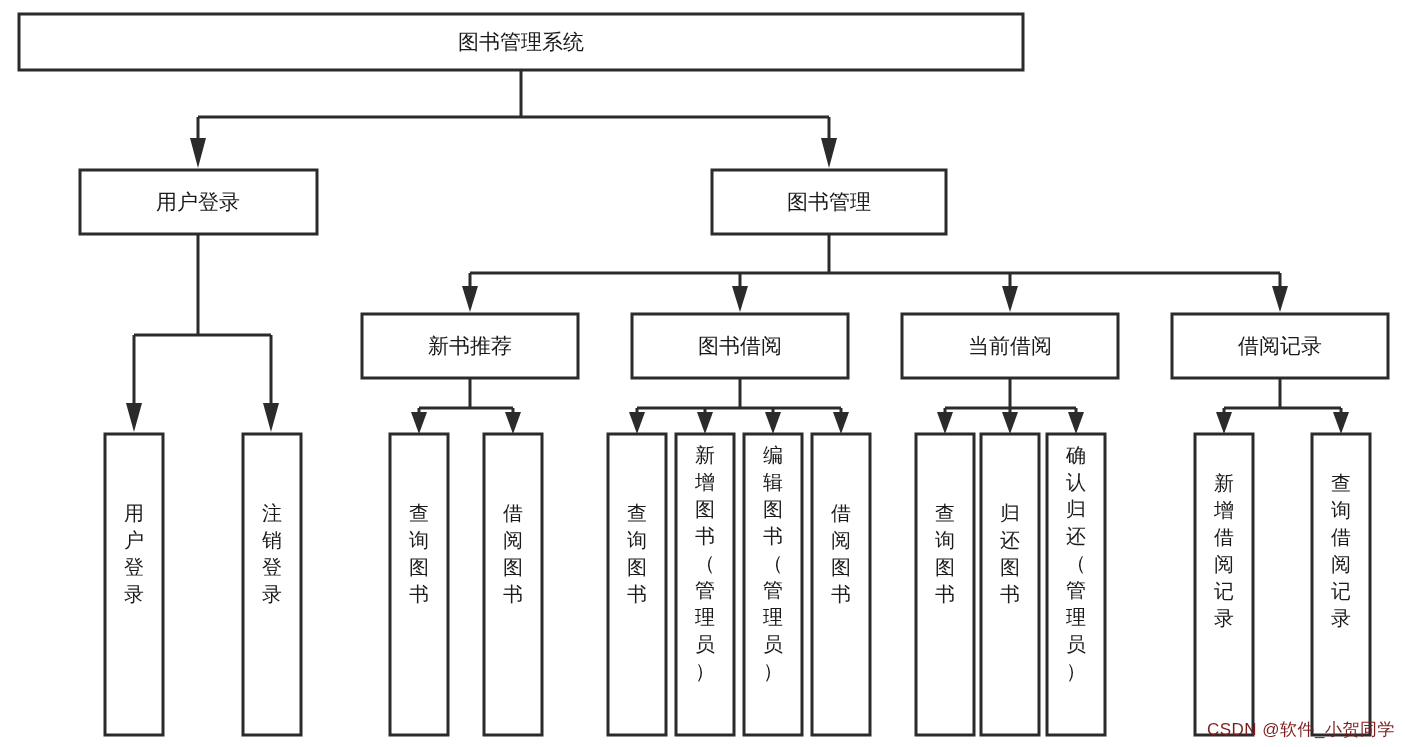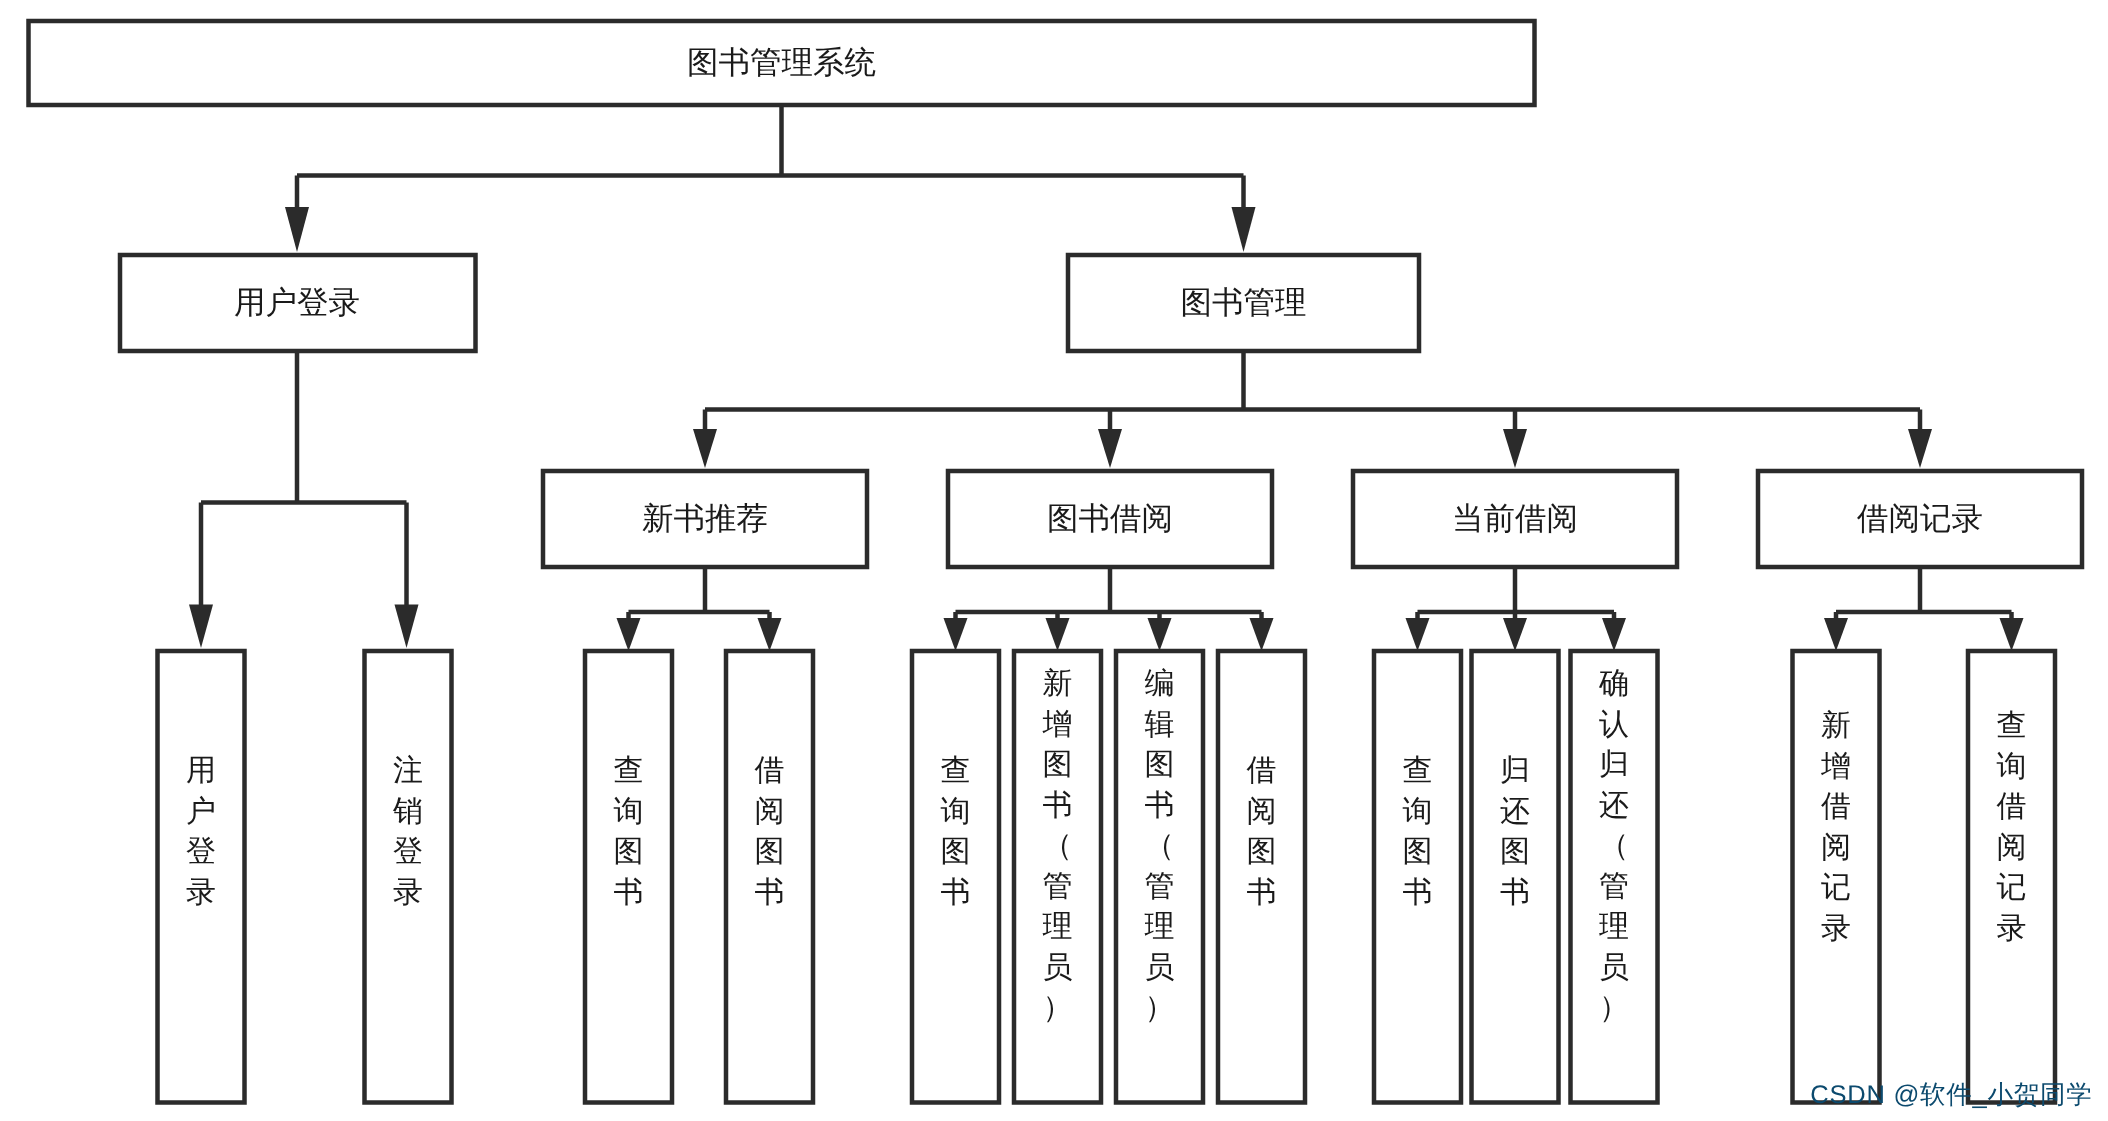--- a/index.html
+++ b/index.html
@@ -51,21 +51,21 @@
     font-size: 20px;
     fill: #1a1a1a;
     text-anchor: middle;
   }
   .watermark {
     position: absolute;
     right: 10px;
     bottom: 6px;
     font-family: "Liberation Sans", "DejaVu Sans", sans-serif;
     font-size: 17px;
-    color: #0c4a6e;
+    color: #7f1d1d;
     white-space: nowrap;
     letter-spacing: 0.5px;
   }
 </style>
 </head>
 <body>
 
 <div id="diagram-root">
 
   <svg id="tree-svg" viewBox="0 0 1405 747" xmlns="http://www.w3.org/2000/svg">

